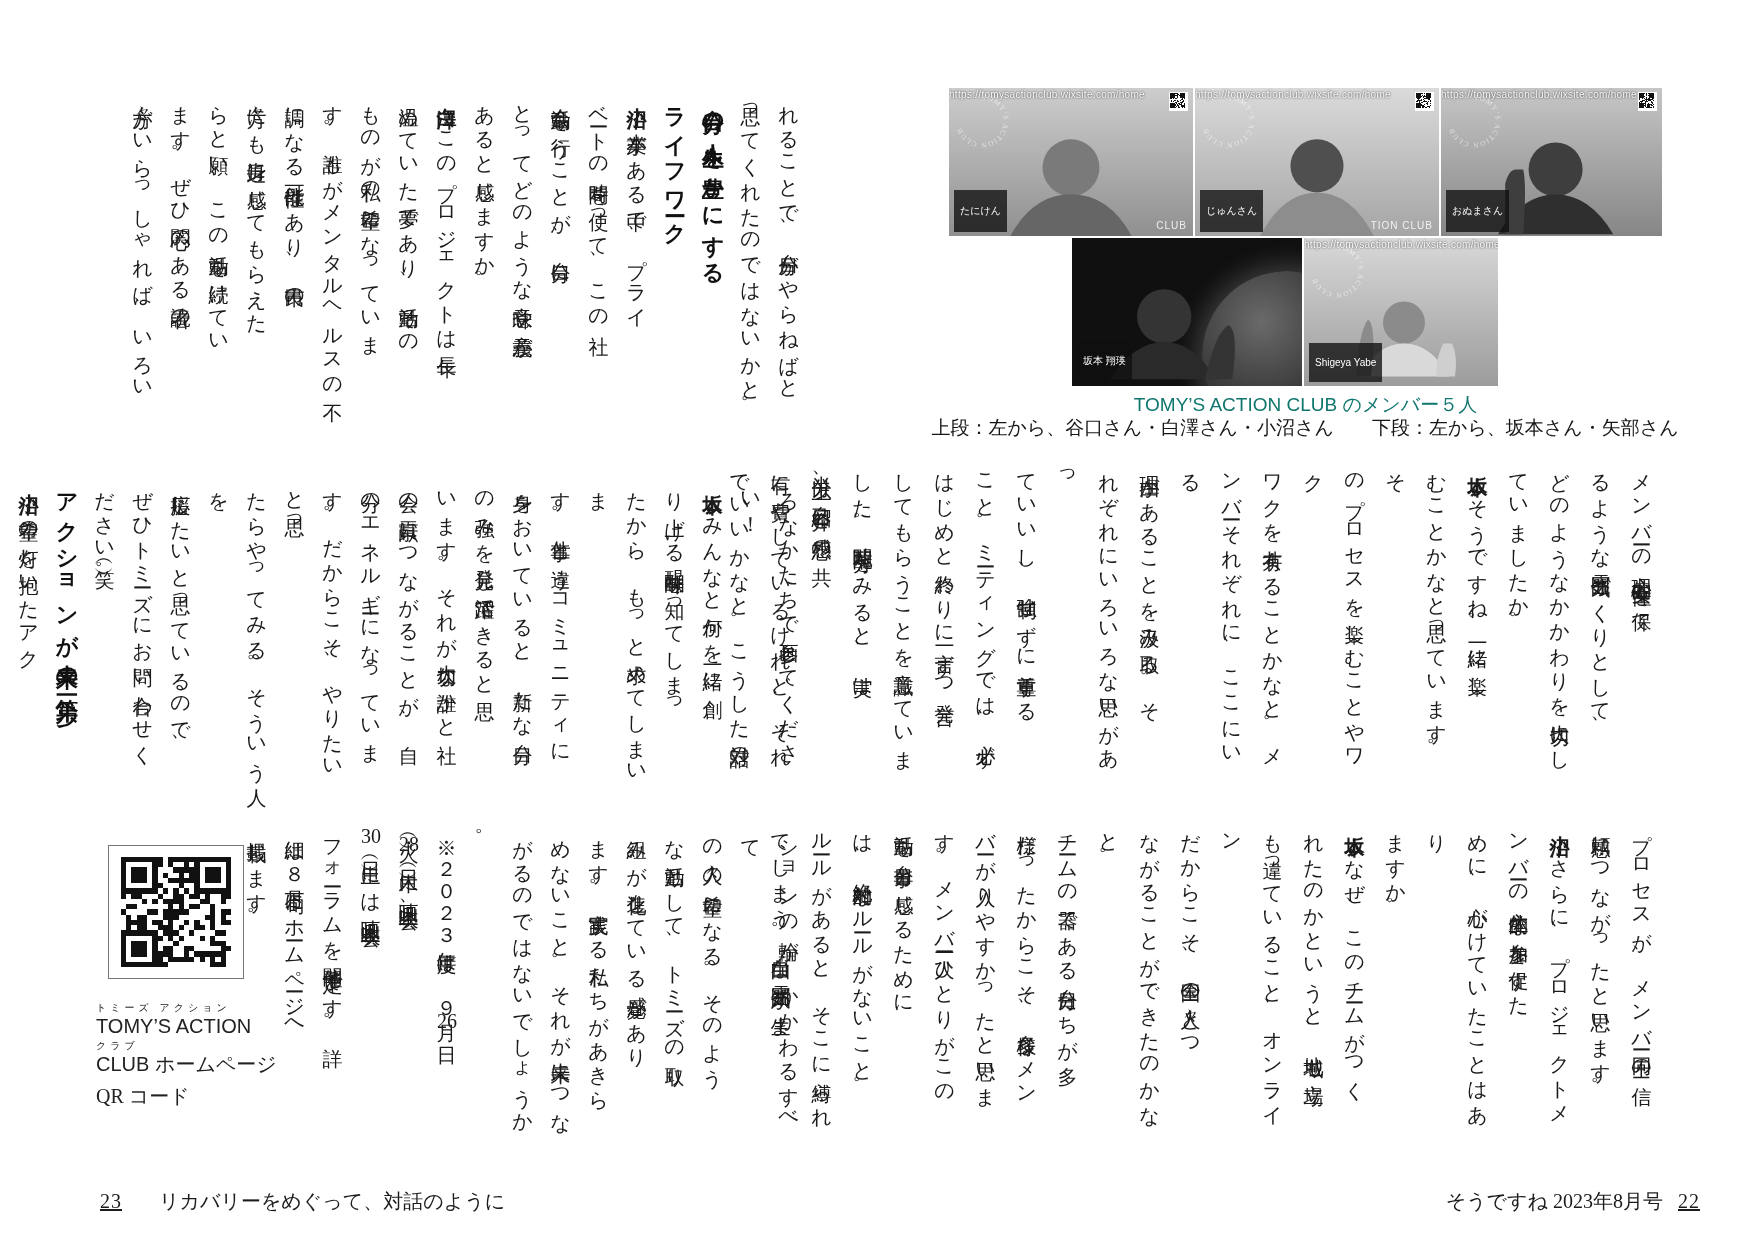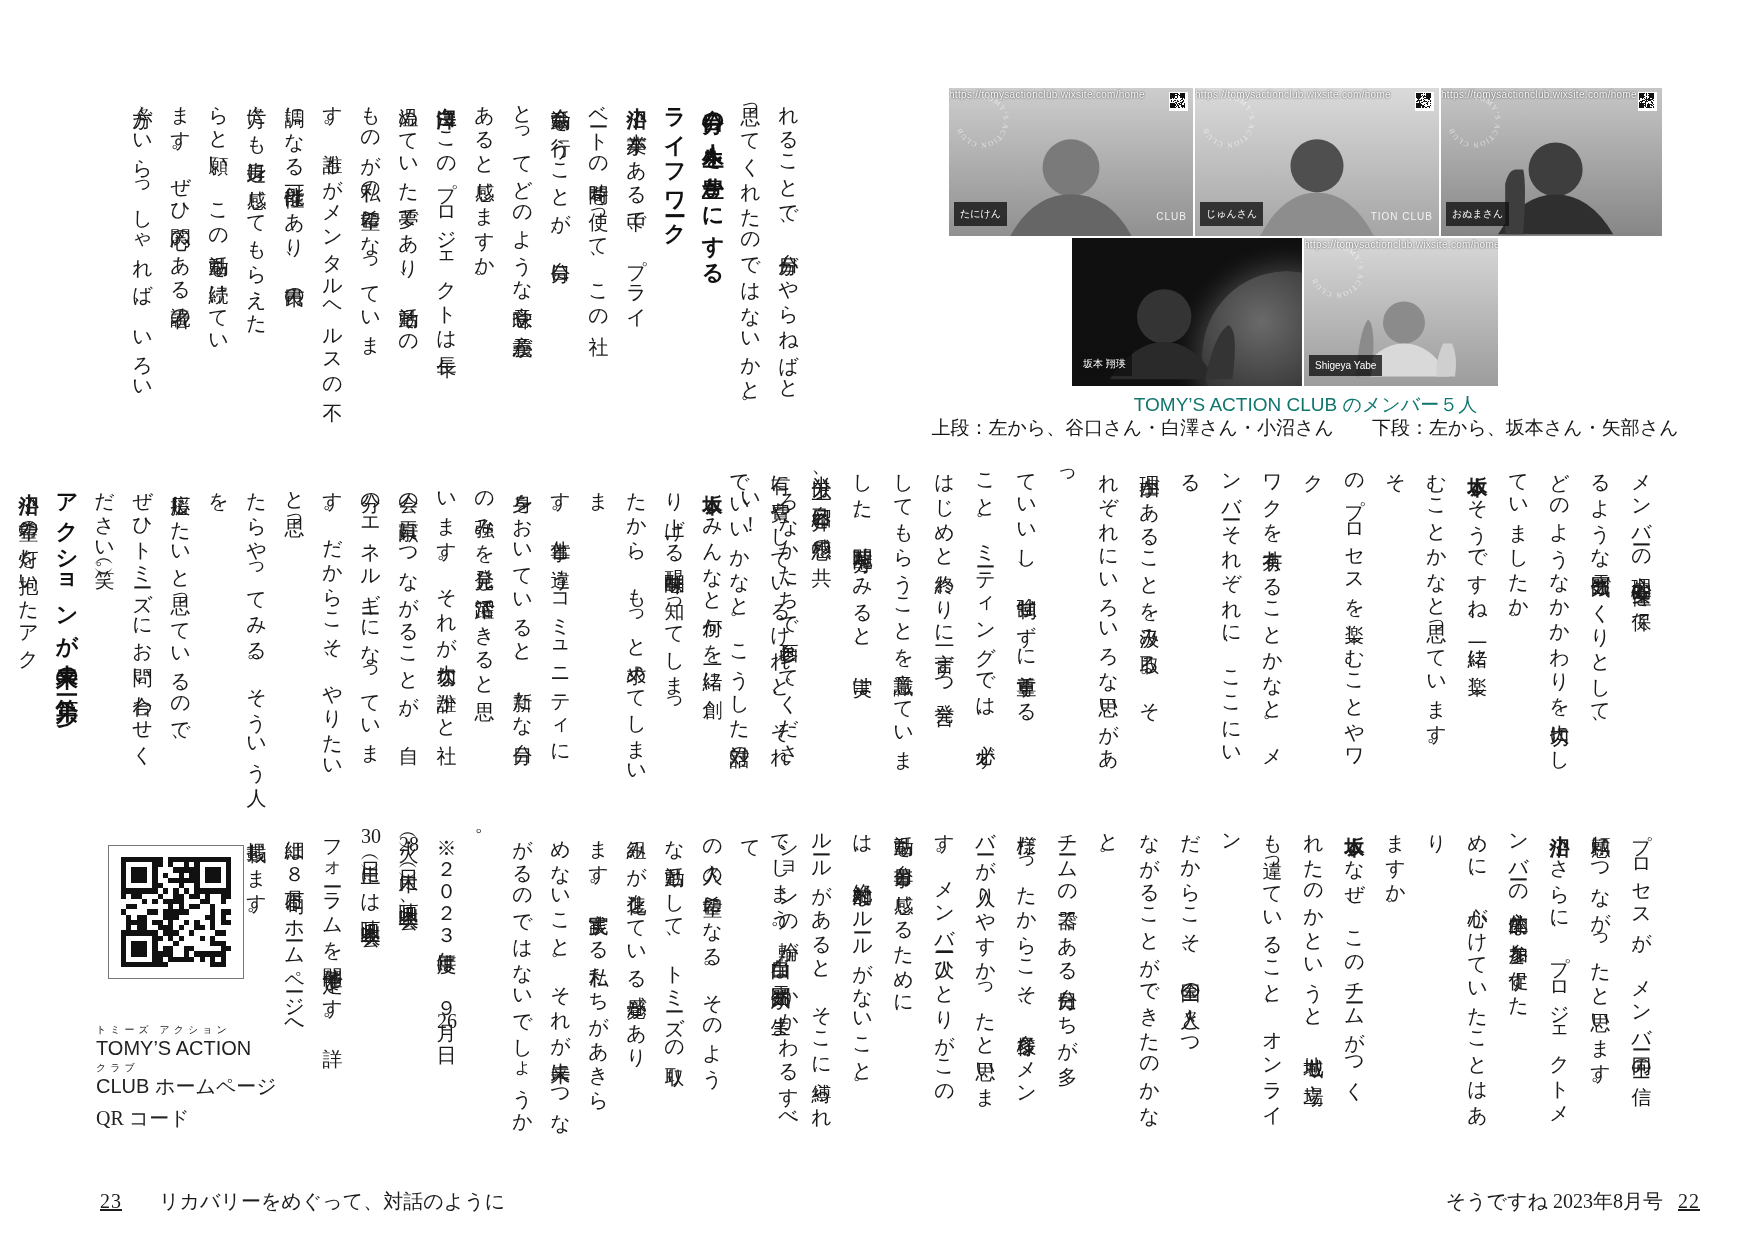--- a/index.html
+++ b/index.html
@@ -35,27 +35,27 @@
     outline:2px solid #ffffff;
     background:linear-gradient(180deg,#d2d2d2 0%,#b4b4b4 55%,#989898 100%);
   }
   .frame-url{
     position:absolute;top:1px;left:0;right:0;text-align:left;
     font-family:"Liberation Sans","DejaVu Sans",sans-serif;
     font-size:10px;color:#fafafa;text-shadow:0 0 2px rgba(0,0,0,.8);
     letter-spacing:.3px;white-space:nowrap;
   }
   .name-tag{
-    position:absolute;left:5px;bottom:10px;
+    position:absolute;left:5px;bottom:4px;
     background:rgba(15,15,15,.78);color:#fff;
     font-family:"Liberation Sans","DejaVu Sans",sans-serif;
-    font-size:10px;padding:5px 6px;white-space:nowrap;
+    font-size:10px;padding:14px 6px;white-space:nowrap;
   }
   .corner-text{
-    position:absolute;right:6px;bottom:14px;
+    position:absolute;right:6px;bottom:5px;
     color:rgba(255,255,255,.85);
     font-family:"Liberation Sans","DejaVu Sans",sans-serif;
     font-size:10px;letter-spacing:1px;
   }
   .wm{position:absolute;left:2px;top:2px;width:62px;height:62px;}
   .mini-qr{
     position:absolute;top:4px;right:5px;width:17px;height:17px;
     background:#fff;padding:1px;
   }
   .mini-qr svg{width:15px;height:15px;display:block;}
@@ -75,21 +75,21 @@
     white-space:nowrap;
   }
 
   
   .qr-box{
     position:absolute;left:108px;top:845px;width:134px;height:132px;
     border:1px solid #777;background:#fff;
     display:flex;align-items:center;justify-content:center;
   }
   .qr-box svg{width:110px;height:110px;}
-  .qr-caption{position:absolute;left:96px;top:1002px;width:220px;color:#222;margin-top:22px;}
+  .qr-caption{position:absolute;left:96px;top:1002px;width:220px;color:#222;}
   .qr-caption .fur{
     font-family:"Liberation Sans","DejaVu Sans",sans-serif;
     font-size:10px;letter-spacing:4px;line-height:12px;
   }
   .qr-caption .ql{
     font-family:"Liberation Sans","DejaVu Sans",sans-serif;
     font-size:20px;line-height:24px;margin-bottom:2px;
   }
   .qr-caption .ql3{margin-top:8px;font-family:Liberation Serif, serif;}
 

